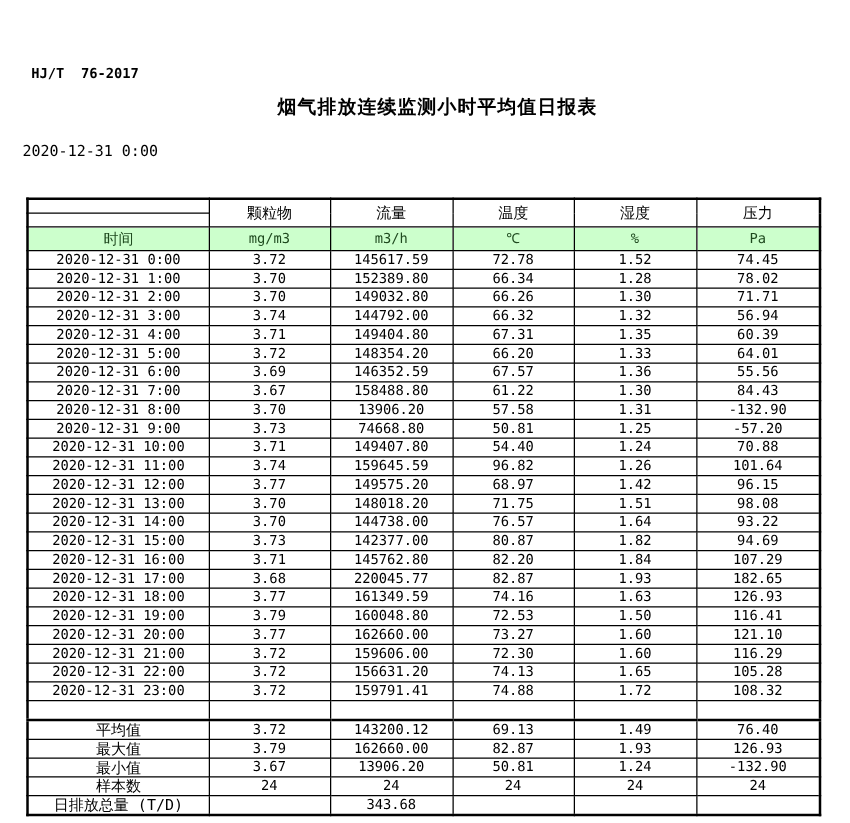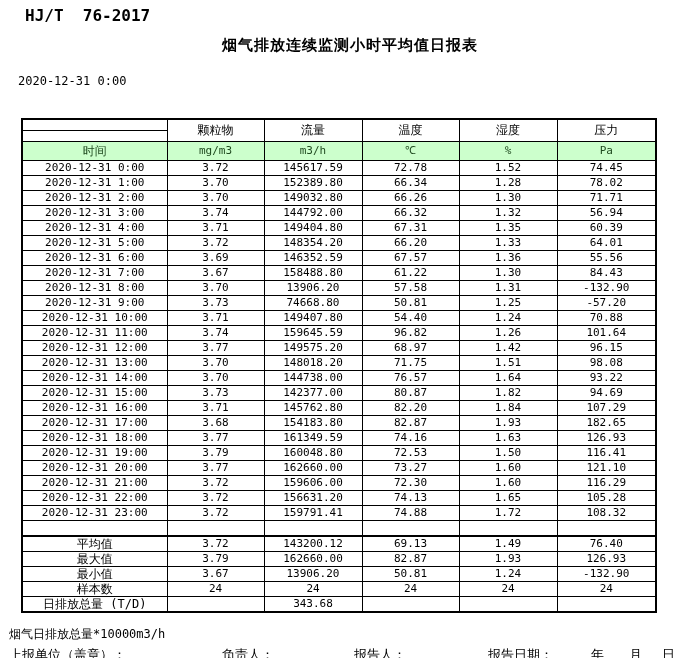--- a/index.html
+++ b/index.html
@@ -3,21 +3,21 @@
 <meta charset="utf-8">
 <style>
   html, body { margin:0; padding:0; }
   body {
     width:680px; height:658px; background:#ffffff; color:#000;
     font-family:"DejaVu Sans Mono","Liberation Mono",monospace;
     overflow:hidden;
   }
   .std {
     padding-top:6px; margin-left:25px;
-    font-weight:bold; font-size:16px; white-space:pre;
+    font-weight:bold; font-size:11px; white-space:pre;margin-top:46px;
   }
   .title {
     margin-top:11px; text-align:center;
     font-weight:bold; font-size:15px; letter-spacing:1px;padding-left:20px;
   }
   .source-row {
     margin:19px 27px 0 18px;
     display:flex; justify-content:space-between; align-items:baseline;
     font-size:13px;
   }
@@ -233,21 +233,21 @@
           <td>2020-12-31 16:00</td>
           <td>3.71</td>
           <td>145762.80</td>
           <td>82.20</td>
           <td>1.84</td>
           <td>107.29</td>
         </tr>
         <tr>
           <td>2020-12-31 17:00</td>
           <td>3.68</td>
-          <td>154183.80</td>
+          <td>220045.77</td>
           <td>82.87</td>
           <td>1.93</td>
           <td>182.65</td>
         </tr>
         <tr>
           <td>2020-12-31 18:00</td>
           <td>3.77</td>
           <td>161349.59</td>
           <td>74.16</td>
           <td>1.63</td>

